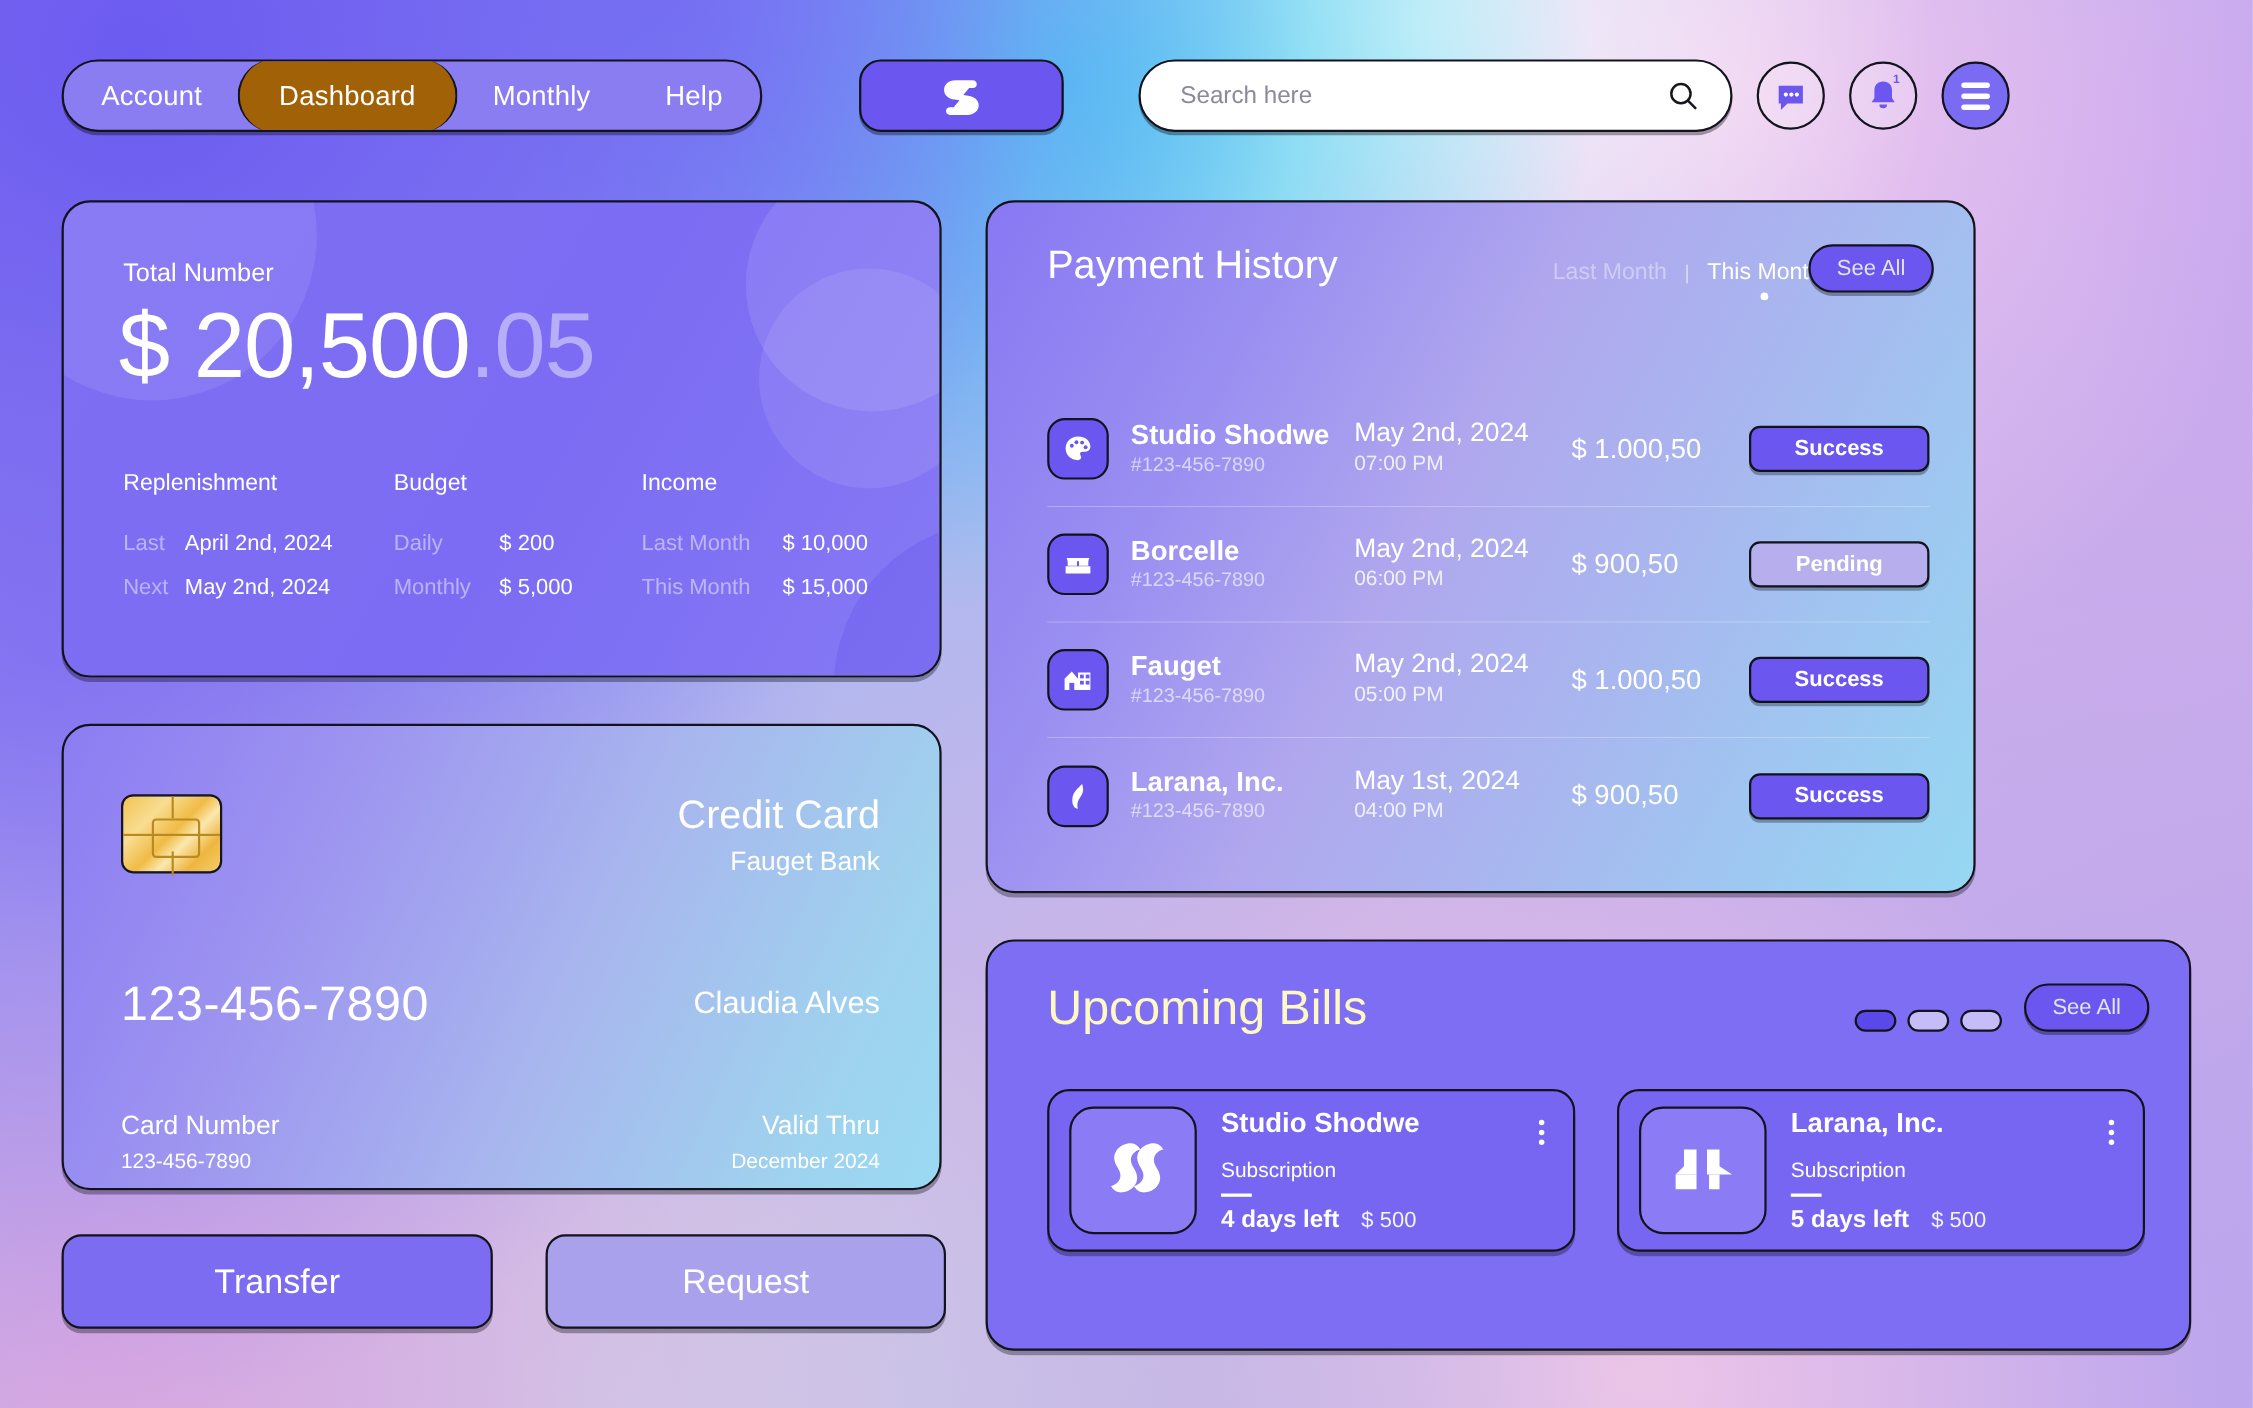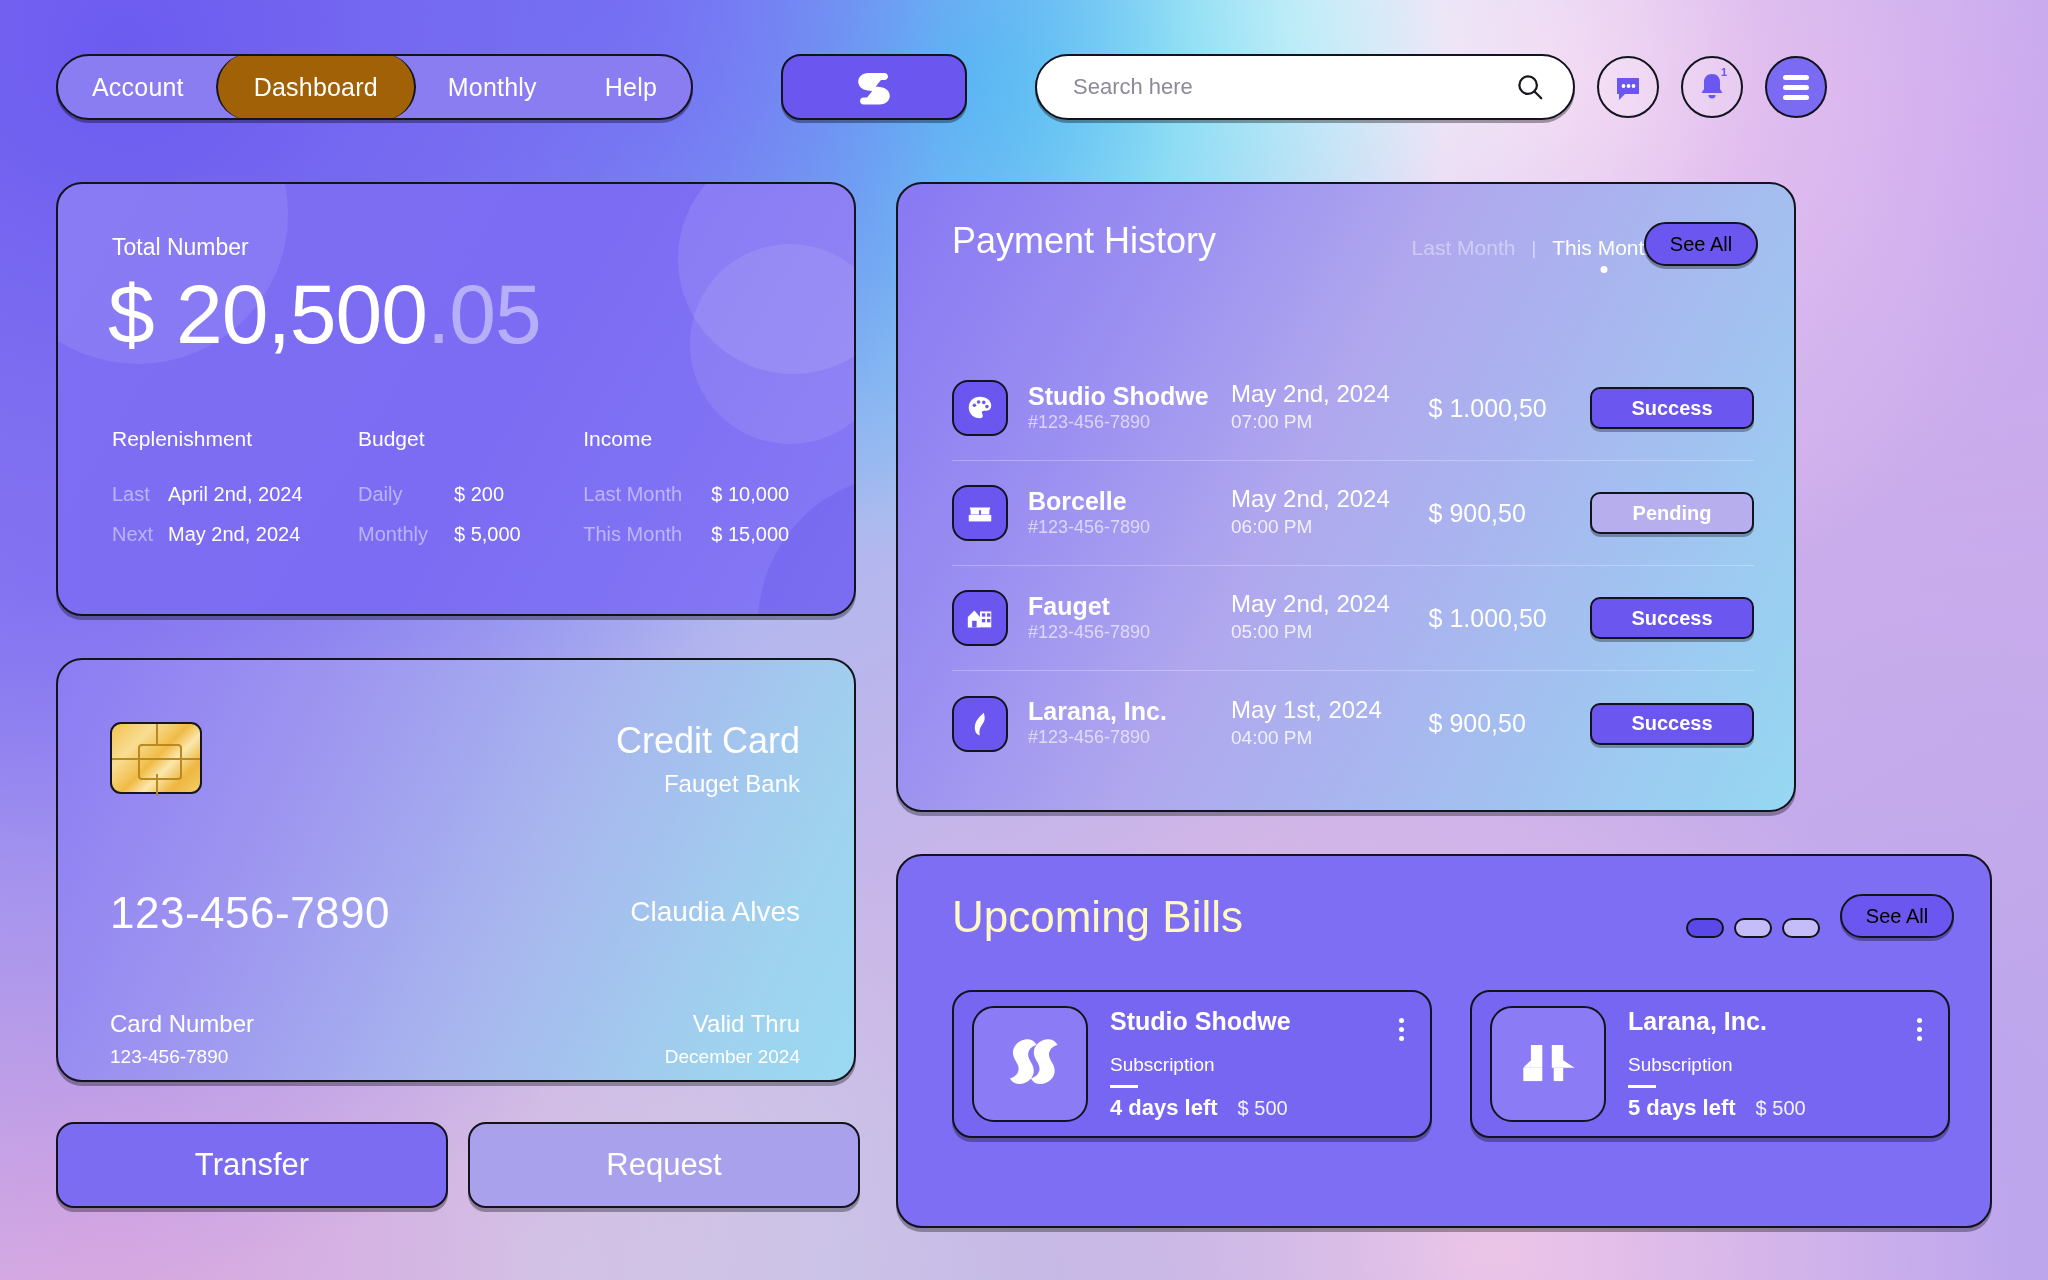--- a/index.html
+++ b/index.html
@@ -215,21 +215,21 @@
     position: absolute;
     height: 86px;
     border: 2.5px solid #12131c;
     border-radius: 18px;
     display: flex; align-items: center; justify-content: center;
     color: #ffffff; font-size: 31px;
     box-shadow: 0 4px 0 rgba(0,0,0,.32);
     cursor: pointer;
   }
   #transfer-btn { left: 56px;  top: 1122px; width: 392px; background: #7b6cf2; }
-  #request-btn  { left: 468px; top: 1122px; width: 392px; background: #a9a1ec; }
+  #request-btn  { left: 496px; top: 1122px; width: 364px; background: #a9a1ec; }
 
   
   #payment-history {
     left: 896px; top: 182px;
     width: 900px; height: 630px;
     background: linear-gradient(118deg, #8878f3 0%, #9a8ff1 24%, #b0a7ee 45%, #a8b7ef 65%, #9bcdf1 88%, #96d8f2 100%);
   }
   .ph-title { position: absolute; left: 54px; top: 36px; color: #fff; font-size: 36px; }
   .ph-filters { position: absolute; right: 138px; top: 52px; display: flex; align-items: center; gap: 16px; }
   .ph-filters .f { font-size: 21px; color: #ffffff; cursor: pointer; position: relative; }
@@ -238,21 +238,21 @@
   .ph-filters .f.active::after {
     content:""; position:absolute; left: 50%; transform: translateX(-50%);
     bottom: -13px; width: 7px; height: 7px; border-radius: 50%; background:#fff;
   }
   .see-all {
     position: absolute; top: 38px; right: 36px;
     width: 114px; height: 44px;
     background: #6b56f0;
     border: 2.5px solid #12131c; border-radius: 22px;
     display:flex; align-items:center; justify-content:center;
-    color: #000000; font-size: 20px; cursor: pointer;
+    color: #e5e5e5; font-size: 20px; cursor: pointer;
     box-shadow: 0 3px 0 rgba(0,0,0,.32);
   }
 
   .ph-head {
     position: absolute; left: 54px; right: 40px; top: 128px;
     display: flex; color: #ffffff; font-size: 21px;
   }
   .col-name { width: 356px; }
   .col-date { width: 252px; }
   .col-amt  { width: 206px; }

